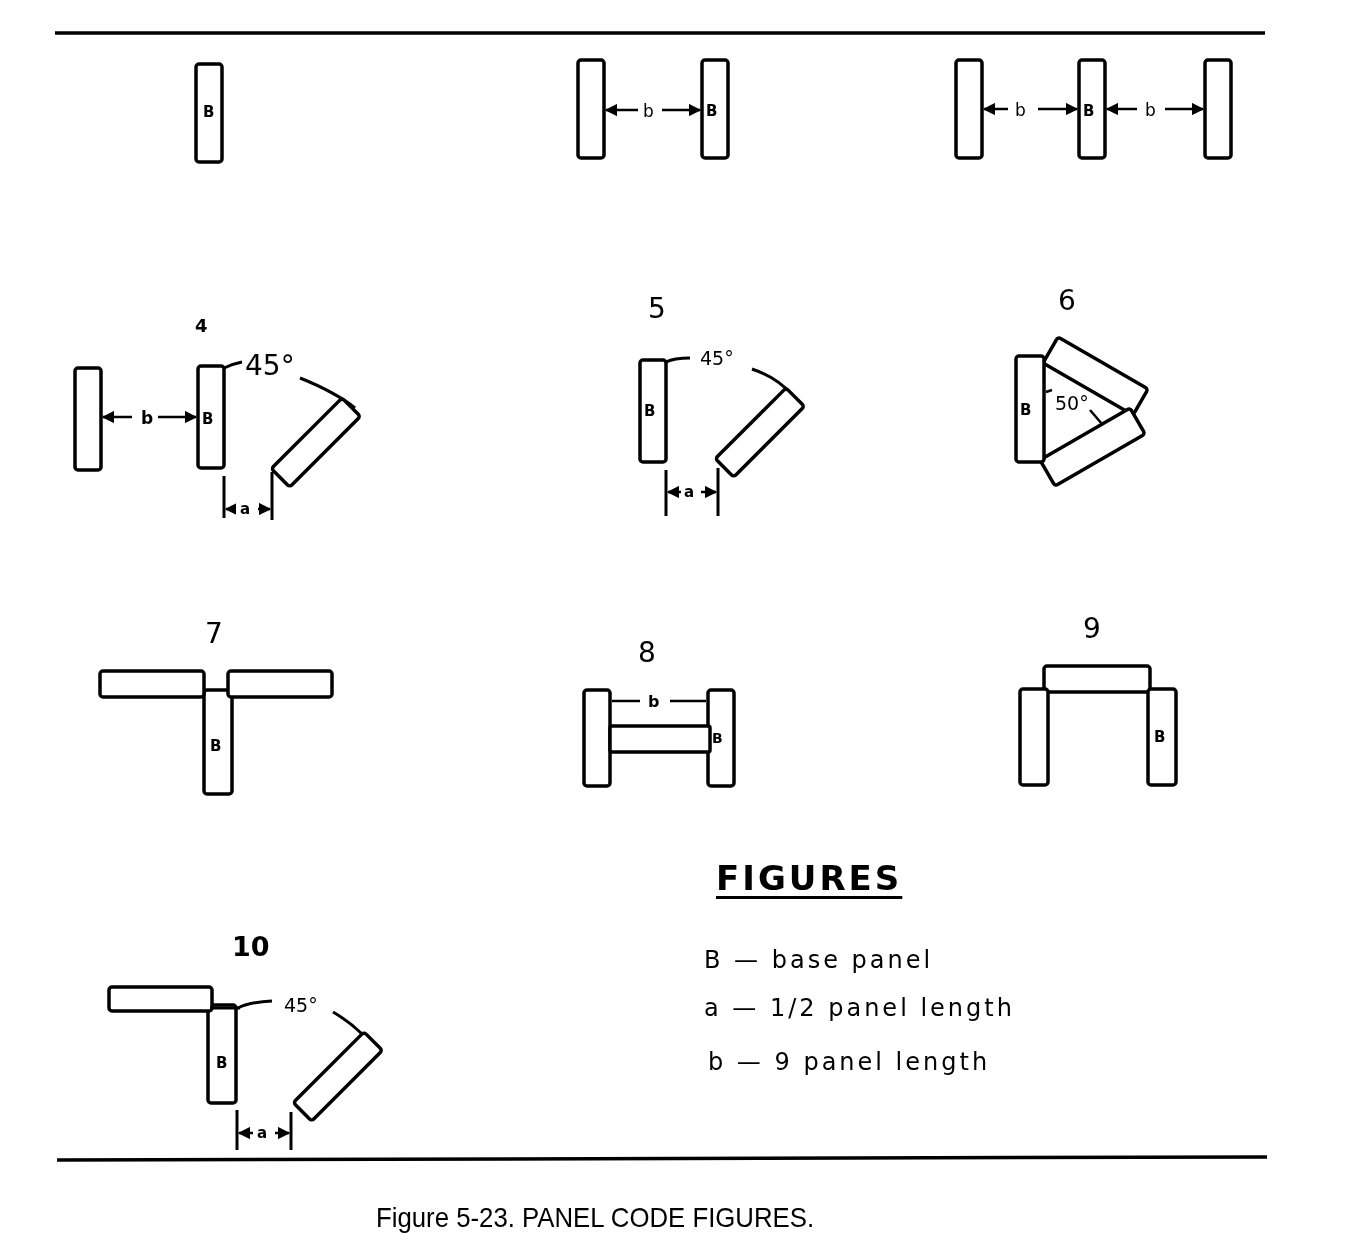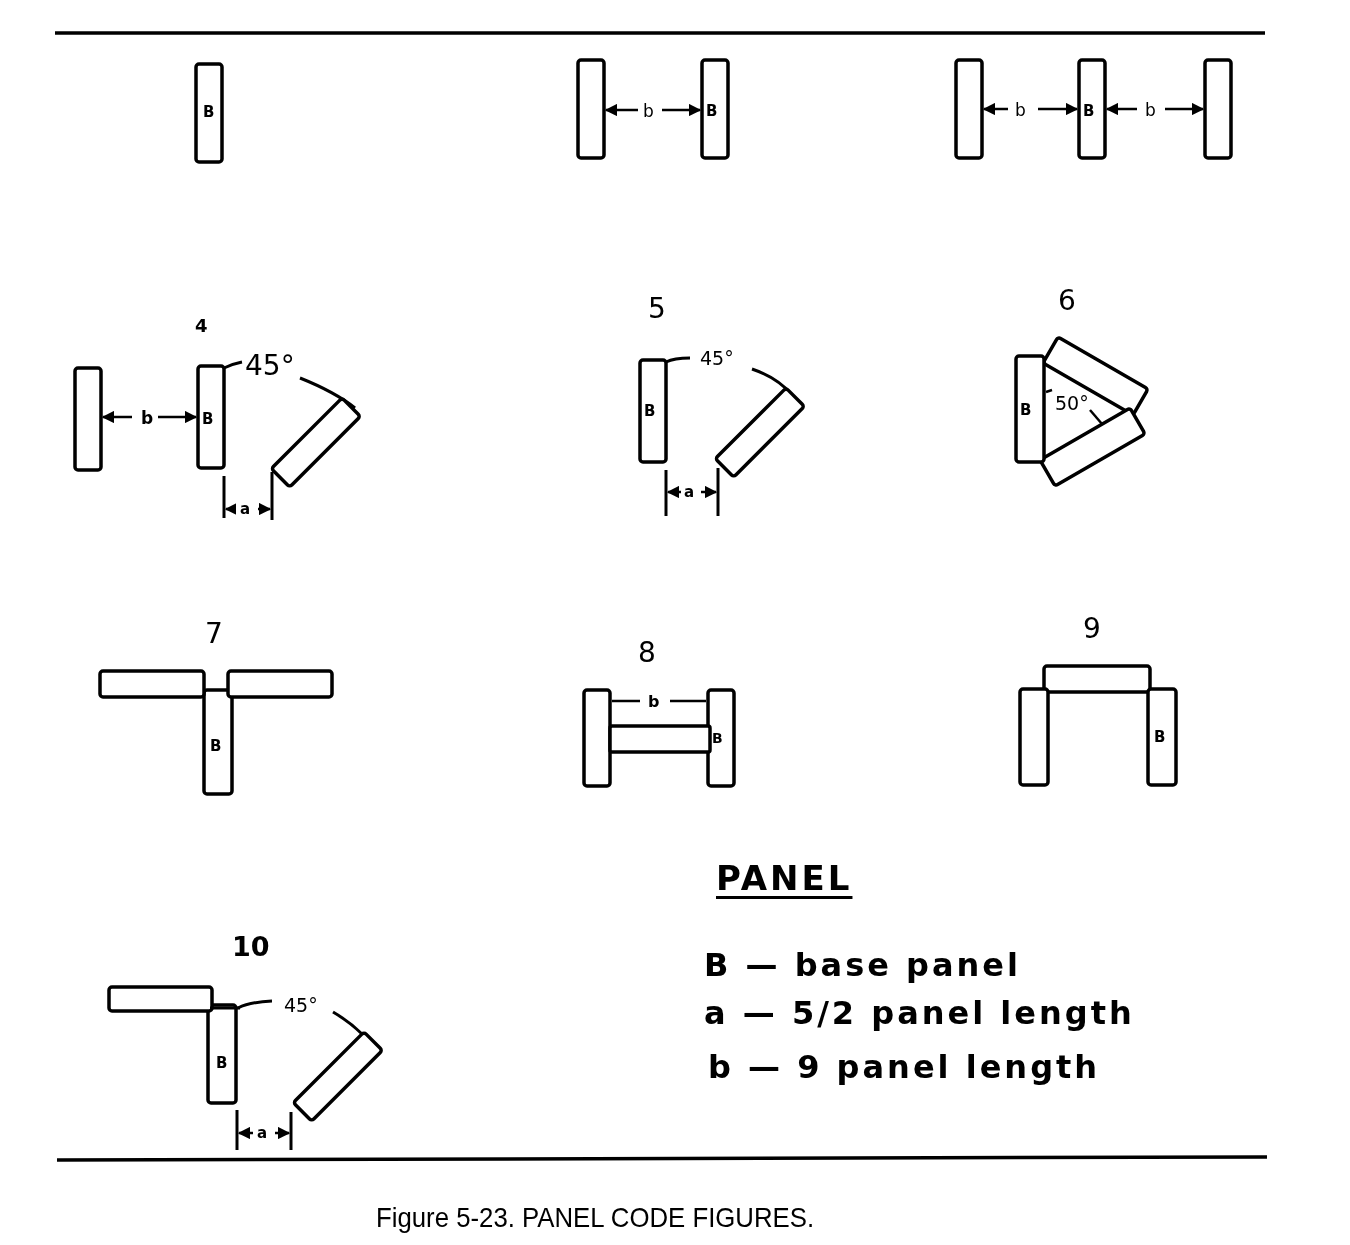--- a/index.html
+++ b/index.html
@@ -6,21 +6,21 @@
     body { width: 1350px; height: 1245px; position: relative; overflow: hidden; font-family: "DejaVu Sans", sans-serif; color: #000; }
     svg { position: absolute; left: 0; top: 0; }
     .panel { fill: #fff; stroke: #000; stroke-width: 3.5; }
     .line { stroke: #000; stroke-width: 3; fill: none; }
     .thin { stroke: #000; stroke-width: 2.5; fill: none; }
     .rule { stroke: #000; stroke-width: 3.5; }
     .lbl { font-family: "DejaVu Sans", sans-serif; font-weight: bold; fill: #000; }
     .num { font-family: "DejaVu Sans", sans-serif; font-size: 28px; fill: #000; }
     .ang { font-family: "DejaVu Sans", sans-serif; fill: #000; }
     .legend-title { position: absolute; left: 716px; top: 858px; font-family: "DejaVu Sans", sans-serif; font-weight: bold; font-size: 34px; letter-spacing: 3px; text-decoration: underline; text-decoration-thickness: 3px; text-underline-offset: 6px; }
-    .legend-item { position: absolute; left: 704px; font-family: "DejaVu Sans", sans-serif; font-weight: bold; font-size: 32px; letter-spacing: 3px; white-space: pre; }
+    .legend-item { position: absolute; left: 704px; font-family: "DejaVu Sans", sans-serif; font-weight: normal; font-size: 24px; letter-spacing: 3px; white-space: pre; }
     .caption { position: absolute; left: 376px; top: 1202px; font-family: "Liberation Sans", sans-serif; font-size: 28px; transform: scaleX(0.92); transform-origin: left top; }
   </style>
 </head>
 <body>
 
 <svg width="1350" height="1245" viewBox="0 0 1350 1245">
   <defs>
     <marker id="arr" viewBox="0 0 10 10" refX="9" refY="5" markerWidth="5" markerHeight="5" orient="auto-start-reverse">
       <path d="M0,0 L10,5 L0,10 z" fill="#000"></path>
     </marker>
@@ -140,18 +140,18 @@
     <line class="line" x1="237" y1="1110" x2="237" y2="1150"></line>
     <line class="line" x1="291" y1="1112" x2="291" y2="1150"></line>
     <line class="thin" x1="239" y1="1133" x2="289" y2="1133" marker-start="url(#arr)" marker-end="url(#arr)"></line>
     <rect x="253" y="1125" width="22" height="14" fill="#fff"></rect>
     <text class="lbl" x="257" y="1138" font-size="15">a</text>
   </g>
 
   <line class="rule" x1="57" y1="1160" x2="1267" y2="1157"></line>
 </svg>
 
-<div class="legend-title">PANEL</div>
+<div class="legend-title">FIGURES</div>
 <div class="legend-item" style="top:946px;">B — base panel</div>
-<div class="legend-item" style="top:994px;">a — 5/2 panel length</div>
+<div class="legend-item" style="top:994px;">a — 1/2 panel length</div>
 <div class="legend-item" style="top:1048px; left:708px;">b — 9 panel length</div>
 
 <div class="caption">Figure 5-23.  PANEL CODE FIGURES.</div>
 
 </body></html>

